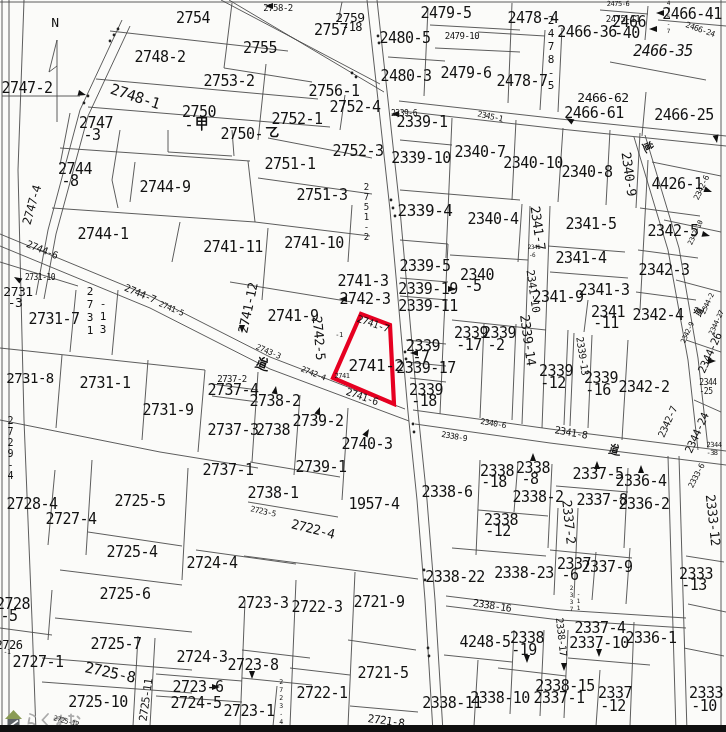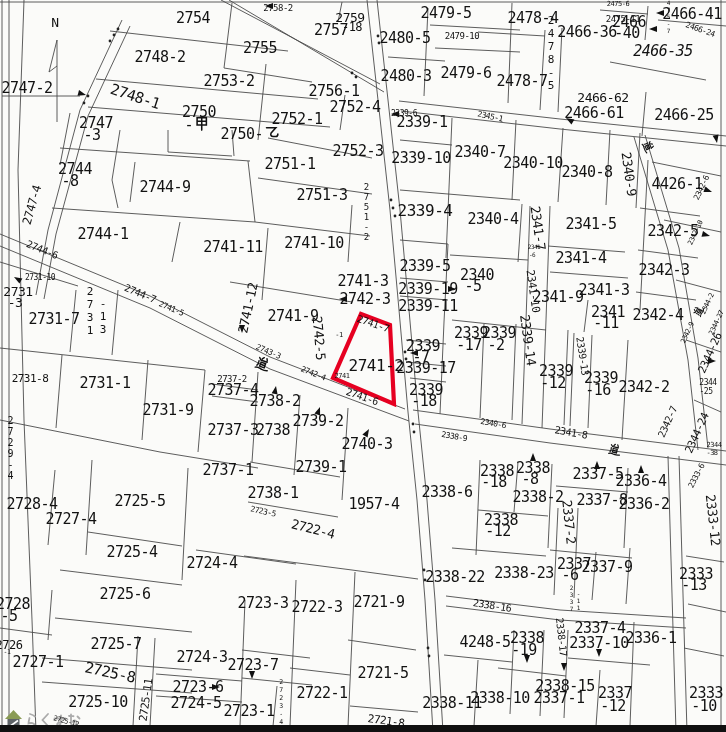--- a/index.html
+++ b/index.html
@@ -314,21 +314,21 @@
       <div class="lbl" title="2743-3" style="font-size: 8px; left: 268px; top: 352px; transform: translate(-50%, -50%) rotate(23deg);">2743-3</div>
       <div class="lbl" title="2741-5" style="font-size: 8px; left: 171px; top: 309px; transform: translate(-50%, -50%) rotate(23deg);">2741-5</div>
       <div class="lbl" title="2744-7" style="font-size: 10px; left: 140px; top: 294px; transform: translate(-50%, -50%) rotate(23deg);">2744-7</div>
       <div class="lbl" title="2744-6" style="font-size: 10px; left: 42px; top: 250px; transform: translate(-50%, -50%) rotate(22deg);">2744-6</div>
       <div class="lbl" title="2731-10" style="font-size: 8px; left: 40px; top: 278px; transform: translate(-50%, -50%);">2731-10</div>
       <div class="lbl" title="2731" style="font-size: 13px; left: 18px; top: 291px; transform: translate(-50%, -50%);">2731</div>
       <div class="lbl" title="-3" style="font-size: 13px; left: 15px; top: 302px; transform: translate(-50%, -50%);">-3</div>
       <div class="lbl" title="2731-7" style="font-size: 15px; left: 54px; top: 319px; transform: translate(-50%, -50%);">2731-7</div>
       <div class="lbl vert" title="2731" style="font-size: 11px; left: 90px; top: 311px; transform: translate(-50%, -50%);">2731</div>
       <div class="lbl vert" title="-13" style="font-size: 11px; left: 103px; top: 316px; transform: translate(-50%, -50%);">-13</div>
-      <div class="lbl" title="2731-8" style="font-size: 11px; left: 30px; top: 378px; transform: translate(-50%, -50%);">2731-8</div>
+      <div class="lbl" title="2731-8" style="font-size: 14px; left: 30px; top: 378px; transform: translate(-50%, -50%);">2731-8</div>
       <div class="lbl" title="2731-1" style="font-size: 15px; left: 105px; top: 383px; transform: translate(-50%, -50%);">2731-1</div>
       <div class="lbl" title="2731-9" style="font-size: 15px; left: 168px; top: 410px; transform: translate(-50%, -50%);">2731-9</div>
       <div class="lbl vert" title="2729-4" style="font-size: 10px; left: 10px; top: 448px; transform: translate(-50%, -50%);">2729-4</div>
       <div class="lbl" title="2737-2" style="font-size: 9px; left: 232px; top: 379px; transform: translate(-50%, -50%);">2737-2</div>
       <div class="lbl" title="2737-4" style="font-size: 15px; left: 233px; top: 390px; transform: translate(-50%, -50%);">2737-4</div>
       <div class="lbl" title="2738-2" style="font-size: 15px; left: 275px; top: 401px; transform: translate(-50%, -50%);">2738-2</div>
       <div class="lbl" title="2739-2" style="font-size: 15px; left: 318px; top: 421px; transform: translate(-50%, -50%); text-align: right;">2739-2</div>
       <div class="lbl" title="2737-3" style="font-size: 15px; left: 233px; top: 430px; transform: translate(-50%, -50%);">2737-3</div>
       <div class="lbl" title="2738" style="font-size: 15px; left: 273px; top: 430px; transform: translate(-50%, -50%);">2738</div>
       <div class="lbl" title="2740-3" style="font-size: 15px; left: 367px; top: 444px; transform: translate(-50%, -50%);">2740-3</div>
@@ -352,21 +352,21 @@
       <div class="lbl" title="2725-7" style="font-size: 15px; left: 116px; top: 644px; transform: translate(-50%, -50%);">2725-7</div>
       <div class="lbl" title="2725-8" style="font-size: 15px; left: 110px; top: 673px; transform: translate(-50%, -50%) rotate(12deg);">2725-8</div>
       <div class="lbl" title="2725-10" style="font-size: 15px; left: 98px; top: 702px; transform: translate(-50%, -50%);">2725-10</div>
       <div class="lbl" title="2725-11" style="font-size: 11px; left: 146px; top: 700px; transform: translate(-50%, -50%) rotate(-82deg);">2725-11</div>
       <div class="lbl" title="2725-12" style="font-size: 7px; left: 66px; top: 722px; transform: translate(-50%, -50%) rotate(15deg);">2725-12</div>
       <div class="lbl" title="2724-3" style="font-size: 15px; left: 202px; top: 657px; transform: translate(-50%, -50%);">2724-3</div>
       <div class="lbl" title="2723-6" style="font-size: 15px; left: 198px; top: 687px; transform: translate(-50%, -50%);">2723-6</div>
       <div class="lbl" title="2724-5" style="font-size: 15px; left: 196px; top: 703px; transform: translate(-50%, -50%);">2724-5</div>
       <div class="lbl" title="2723-3" style="font-size: 15px; left: 263px; top: 603px; transform: translate(-50%, -50%);">2723-3</div>
       <div class="lbl" title="2722-3" style="font-size: 15px; left: 317px; top: 607px; transform: translate(-50%, -50%);">2722-3</div>
-      <div class="lbl" title="2723-7" style="font-size: 15px; left: 253px; top: 665px; transform: translate(-50%, -50%);">2723-7</div>
+      <div class="lbl" title="2723-7" style="font-size: 15px; left: 253px; top: 665px; transform: translate(-50%, -50%);">2723-8</div>
       <div class="lbl" title="2723-1" style="font-size: 15px; left: 249px; top: 711px; transform: translate(-50%, -50%);">2723-1</div>
       <div class="lbl" title="2722-1" style="font-size: 15px; left: 322px; top: 693px; transform: translate(-50%, -50%);">2722-1</div>
       <div class="lbl vert" title="2723-4" style="font-size: 6.5px; left: 281px; top: 702px; transform: translate(-50%, -50%);">2723-4</div>
       <div class="lbl" title="2721-9" style="font-size: 15px; left: 379px; top: 602px; transform: translate(-50%, -50%);">2721-9</div>
       <div class="lbl" title="2721-5" style="font-size: 15px; left: 383px; top: 673px; transform: translate(-50%, -50%);">2721-5</div>
       <div class="lbl" title="2721-8" style="font-size: 11px; left: 386px; top: 721px; transform: translate(-50%, -50%) rotate(8deg);">2721-8</div>
       <div class="lbl" title="2480-5" style="font-size: 15px; left: 405px; top: 38px; transform: translate(-50%, -50%);">2480-5</div>
       <div class="lbl" title="2479-5" style="font-size: 15px; left: 446px; top: 13px; transform: translate(-50%, -50%);">2479-5</div>
       <div class="lbl" title="2479-10" style="font-size: 9px; left: 462px; top: 36px; transform: translate(-50%, -50%);">2479-10</div>
       <div class="lbl" title="2480-3" style="font-size: 15px; left: 406px; top: 76px; transform: translate(-50%, -50%);">2480-3</div>

